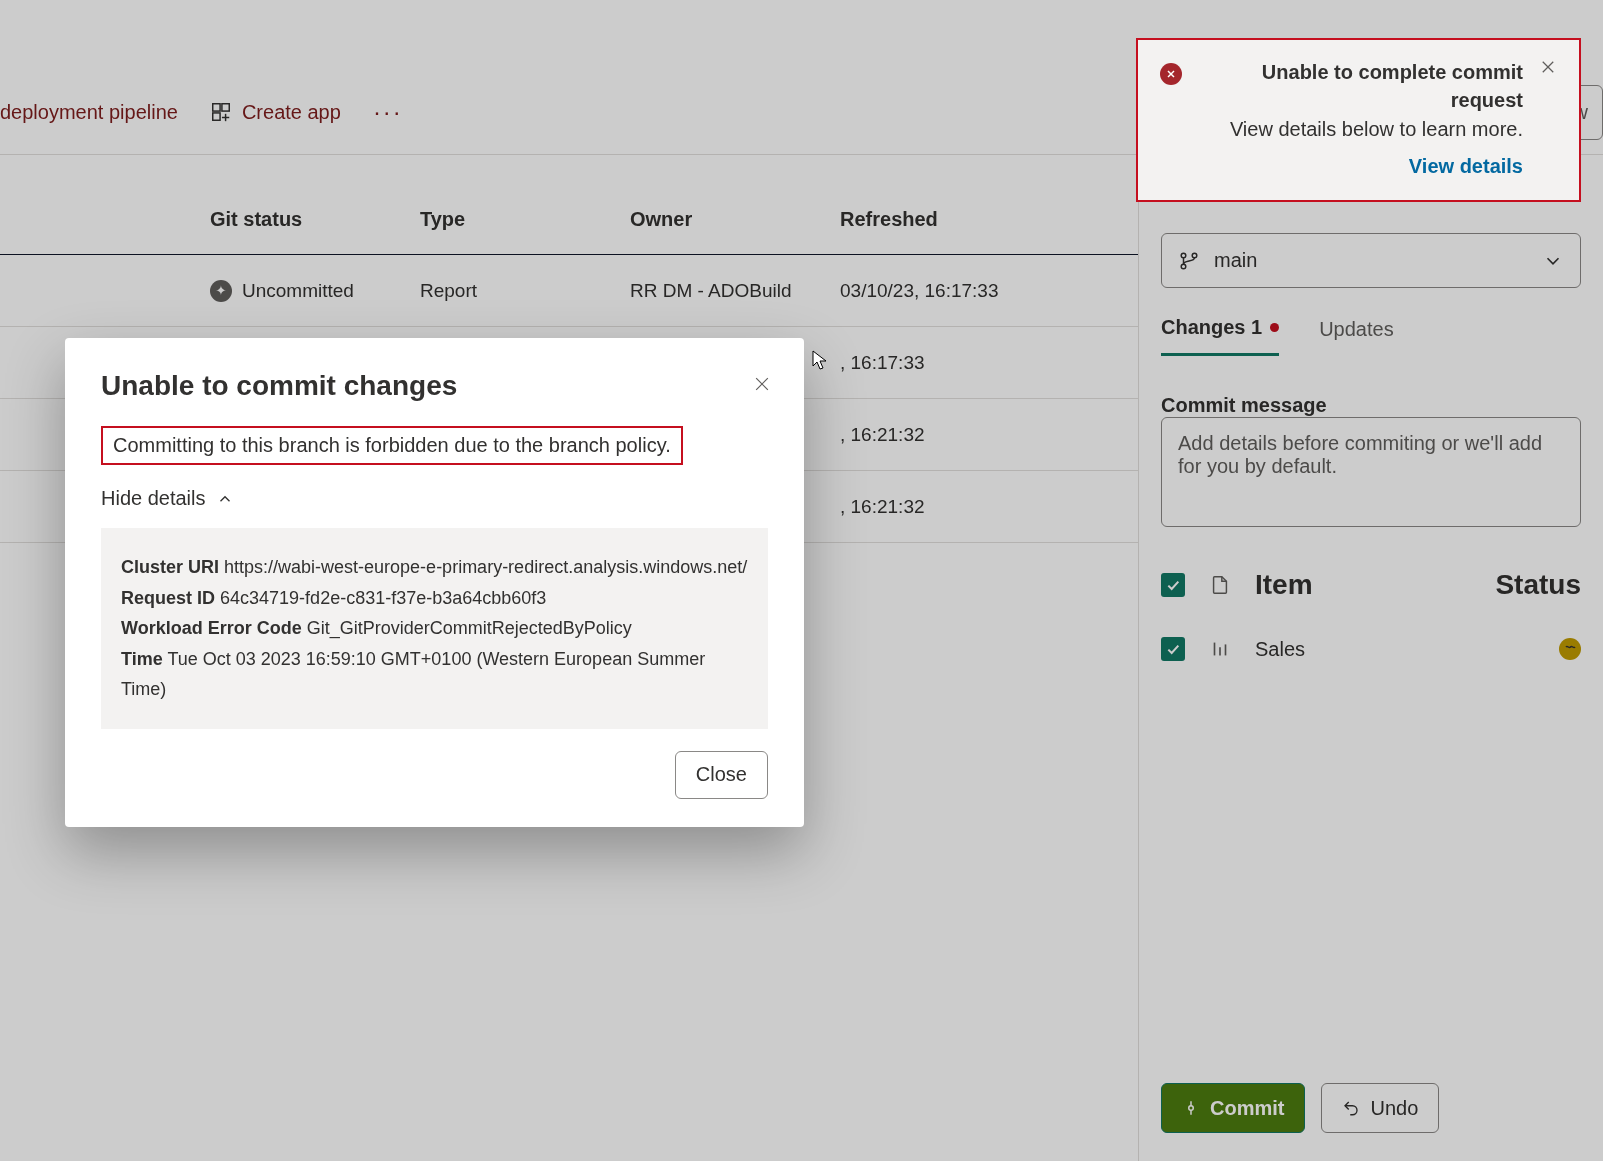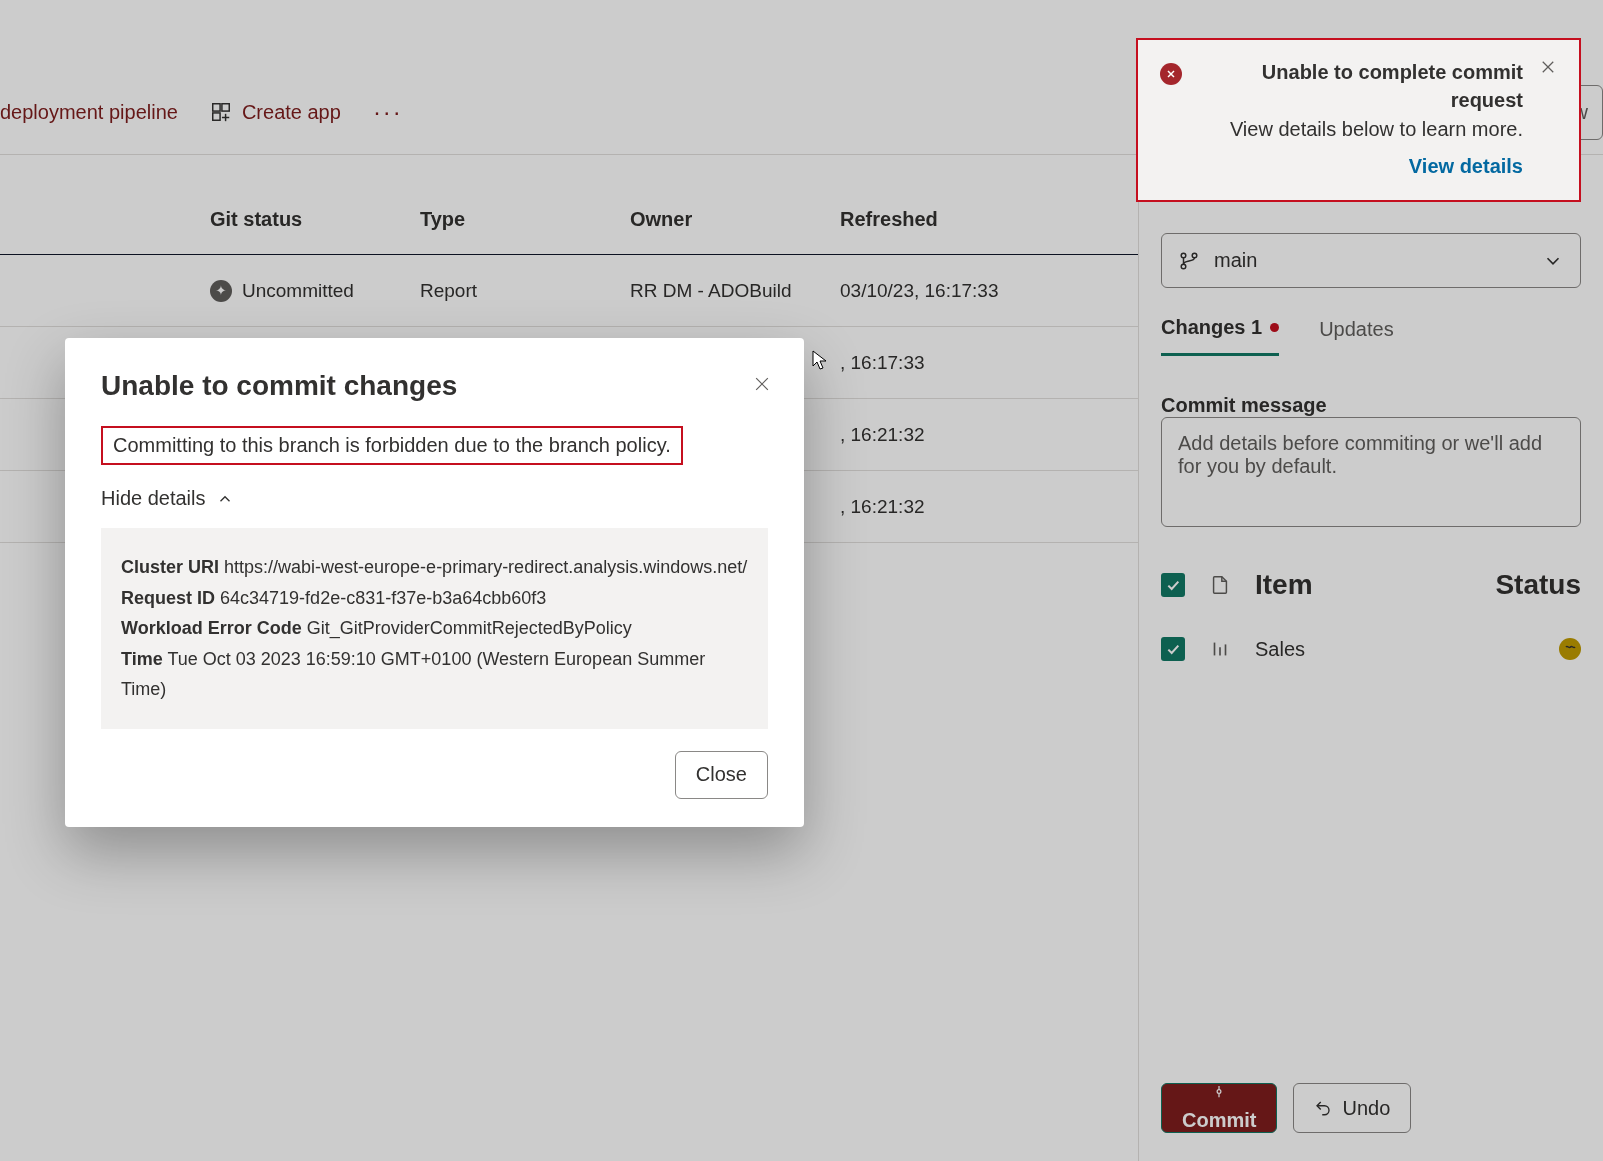--- a/index.html
+++ b/index.html
@@ -44,21 +44,21 @@
 .reddot{width:9px;height:9px;border-radius:50%;background:#c50f1f;display:inline-block;}
 .cm-label{font-size:20px; font-weight:600; margin-top:38px;}
 .cm-box{ border:1px solid #8a8886; border-radius:6px; height:110px; padding:14px 16px; font-size:20px; color:#605e5c; }
 .item-header{display:flex;align-items:center;gap:24px;margin-top:42px;font-size:28px;font-weight:600;}
 .item-header .spacer{flex:1;}
 .chk{width:24px;height:24px;background:#117865;display:flex;align-items:center;justify-content:center;border-radius:3px;}
 .item-row{display:flex;align-items:center;gap:24px;margin-top:36px;font-size:20px;}
 .status-dot{width:22px;height:22px;border-radius:50%;background:#c19c00;display:flex;align-items:center;justify-content:center;margin-left:auto;}
 .rp-actions{position:absolute;bottom:28px;left:22px;display:flex;gap:16px;}
 .btn{height:50px;border-radius:6px;display:flex;align-items:center;padding:0 20px;font-size:20px;gap:10px;border:1px solid #8a8886;background:#fff;}
-.btn.primary{background:#7f1d1d;color:#fff;border-color:#117865;font-weight:600;flex-direction:column;}
+.btn.primary{background:#4d7c0f;color:#fff;border-color:#117865;font-weight:600;}
 
 
 .toast{ position:absolute; top:38px; right:22px; width:445px; background:#f3f2f1; border:2px solid #c50f1f; padding:18px 22px 22px 22px; z-index:20; }
 .toast-row{display:flex;gap:16px;}
 .toast-x{margin-left:auto;}
 .err-circle{width:22px;height:22px;border-radius:50%;background:#a4262c;display:flex;align-items:center;justify-content:center;flex-shrink:0;margin-top:5px;}
 .toast h3{font-size:20px;font-weight:600;line-height:1.4;}
 .toast p{font-size:20px;color:#323130;margin-top:4px;}
 .toast .link{color:#0369a1;font-size:20px;font-weight:600;margin-top:14px;display:inline-block;}
 

